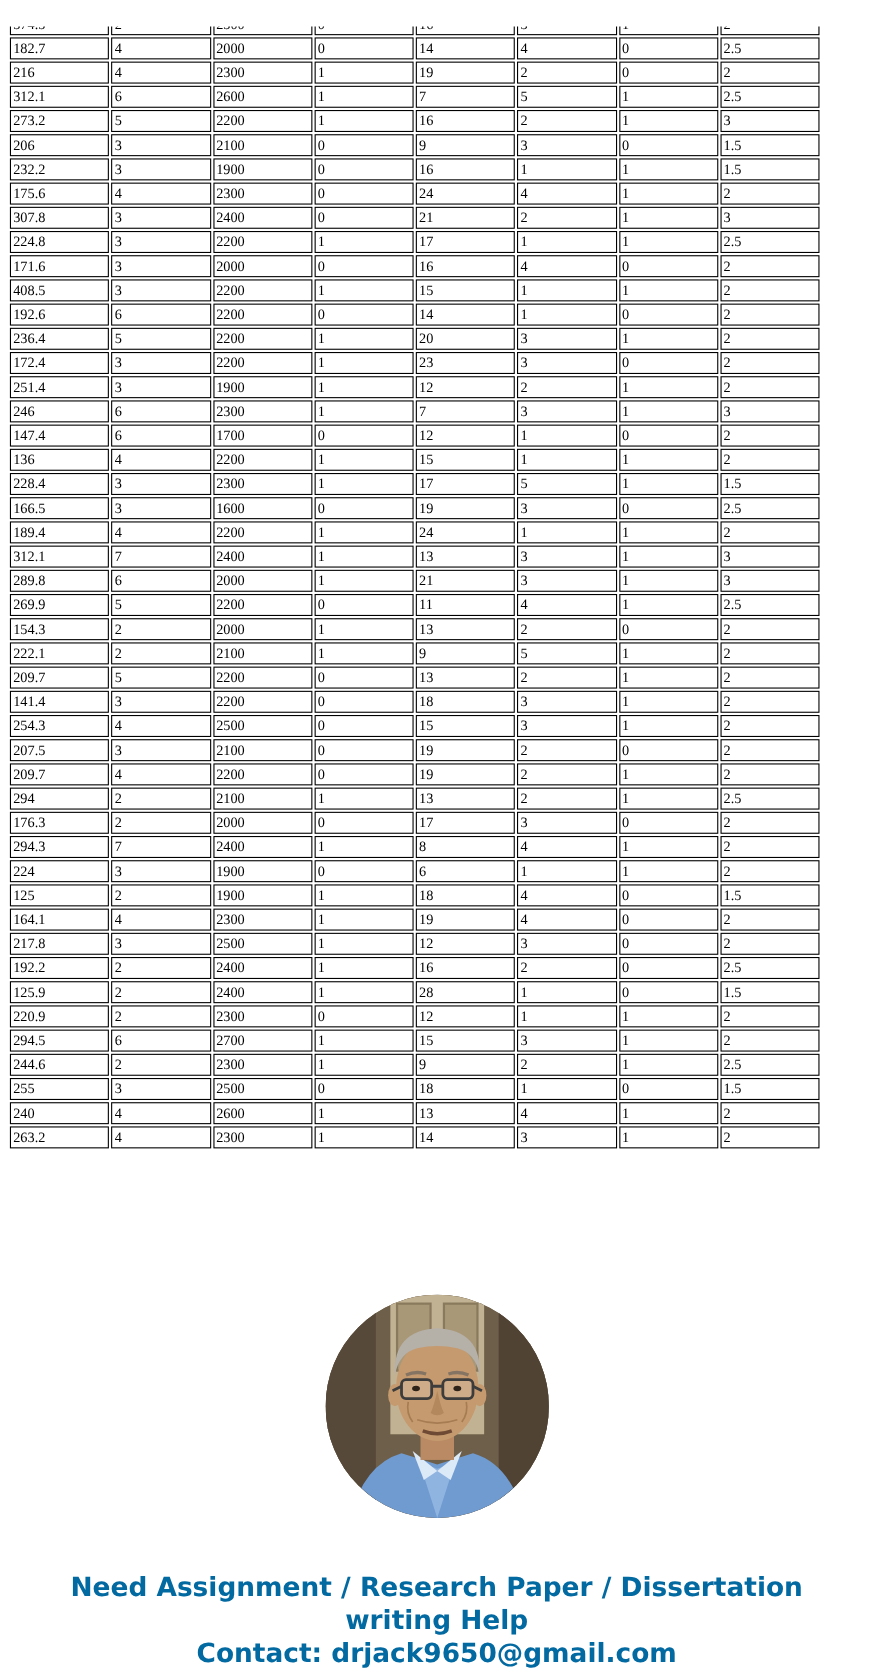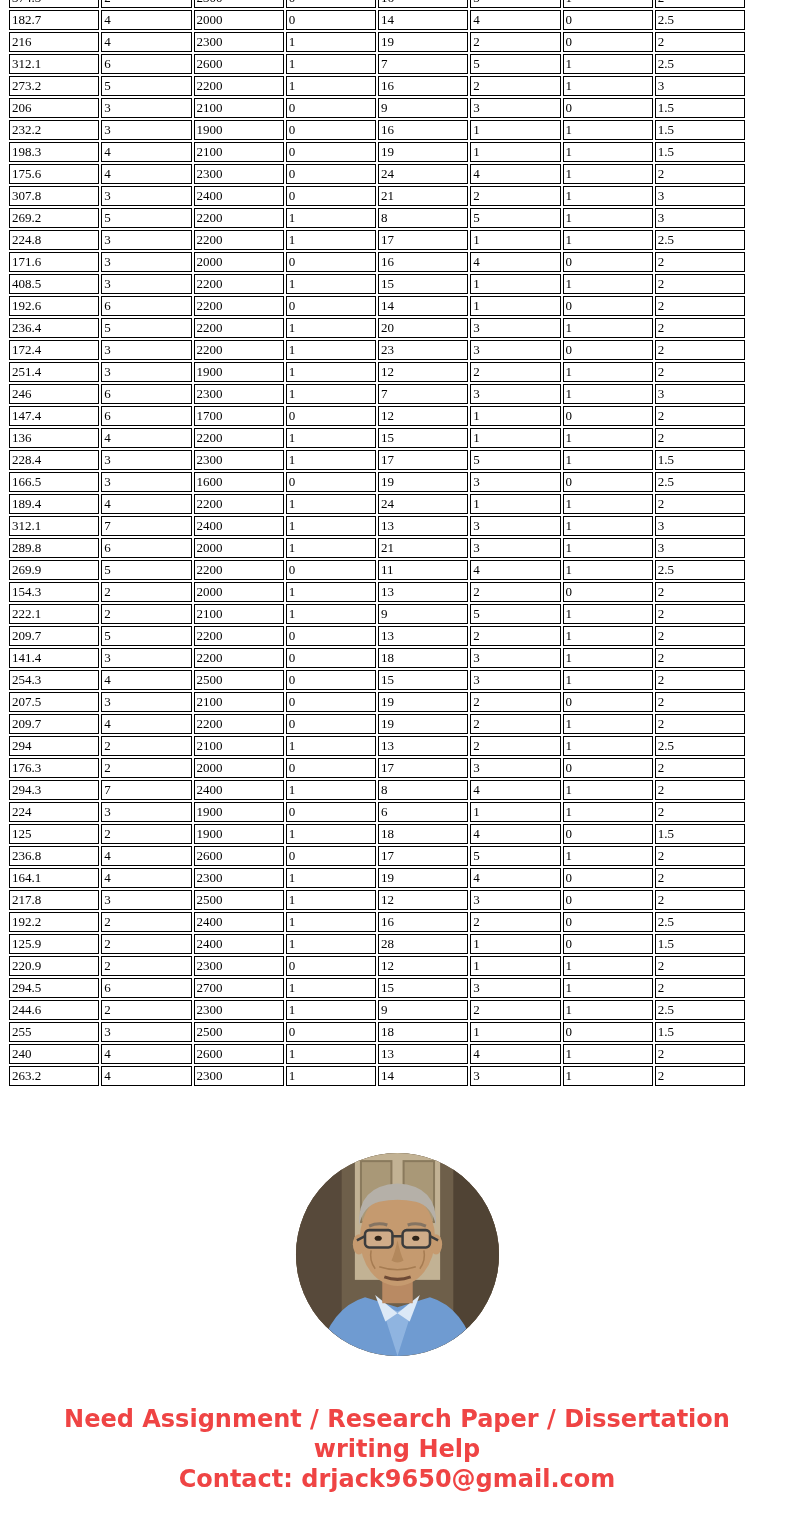--- a/index.html
+++ b/index.html
@@ -9,20 +9,21 @@
     width: 794px;
   }
   body {
     font-family: "Liberation Serif", serif;
     color: #000;
   }
   .table-viewport {
     width: 794px;
     height: 1126px;
     overflow: hidden;
+    margin-top: 24px;
   }
   table.stats {
     border-collapse: separate;
     border-spacing: 2px;
     table-layout: fixed;
     width: 740px;
     margin: -14px 0 0 7px;
   }
   table.stats td {
     border: 1px solid #000;
@@ -48,21 +49,21 @@
     background: #6e5f4a;
   }
   .avatar svg { display: block; width: 100%; height: 100%; }
   .footer-text {
     margin-top: 48px;
     text-align: center;
     font-family: "DejaVu Sans", sans-serif;
     font-weight: bold;
     font-size: 24px;
     line-height: 30px;
-    color: #ef4444;
+    color: #0369a1;
   }
 </style>
 </head>
 <body>
 
 <div class="table-viewport">
   <table class="stats">
     <tbody>
         <tr>
           <td>374.5</td>
@@ -128,56 +129,36 @@
           <td>232.2</td>
           <td>3</td>
           <td>1900</td>
           <td>0</td>
           <td>16</td>
           <td>1</td>
           <td>1</td>
           <td>1.5</td>
         </tr>
         <tr>
-          <td>198.3</td>
-          <td>4</td>
-          <td>2100</td>
-          <td>0</td>
-          <td>19</td>
-          <td>1</td>
-          <td>1</td>
-          <td>1.5</td>
-        </tr>
-        <tr>
           <td>175.6</td>
           <td>4</td>
           <td>2300</td>
           <td>0</td>
           <td>24</td>
           <td>4</td>
           <td>1</td>
           <td>2</td>
         </tr>
         <tr>
           <td>307.8</td>
           <td>3</td>
           <td>2400</td>
           <td>0</td>
           <td>21</td>
           <td>2</td>
-          <td>1</td>
-          <td>3</td>
-        </tr>
-        <tr>
-          <td>269.2</td>
-          <td>5</td>
-          <td>2200</td>
-          <td>1</td>
-          <td>8</td>
-          <td>5</td>
           <td>1</td>
           <td>3</td>
         </tr>
         <tr>
           <td>224.8</td>
           <td>3</td>
           <td>2200</td>
           <td>1</td>
           <td>17</td>
           <td>1</td>
@@ -446,30 +427,20 @@
         </tr>
         <tr>
           <td>125</td>
           <td>2</td>
           <td>1900</td>
           <td>1</td>
           <td>18</td>
           <td>4</td>
           <td>0</td>
           <td>1.5</td>
-        </tr>
-        <tr>
-          <td>236.8</td>
-          <td>4</td>
-          <td>2600</td>
-          <td>0</td>
-          <td>17</td>
-          <td>5</td>
-          <td>1</td>
-          <td>2</td>
         </tr>
         <tr>
           <td>164.1</td>
           <td>4</td>
           <td>2300</td>
           <td>1</td>
           <td>19</td>
           <td>4</td>
           <td>0</td>
           <td>2</td>

